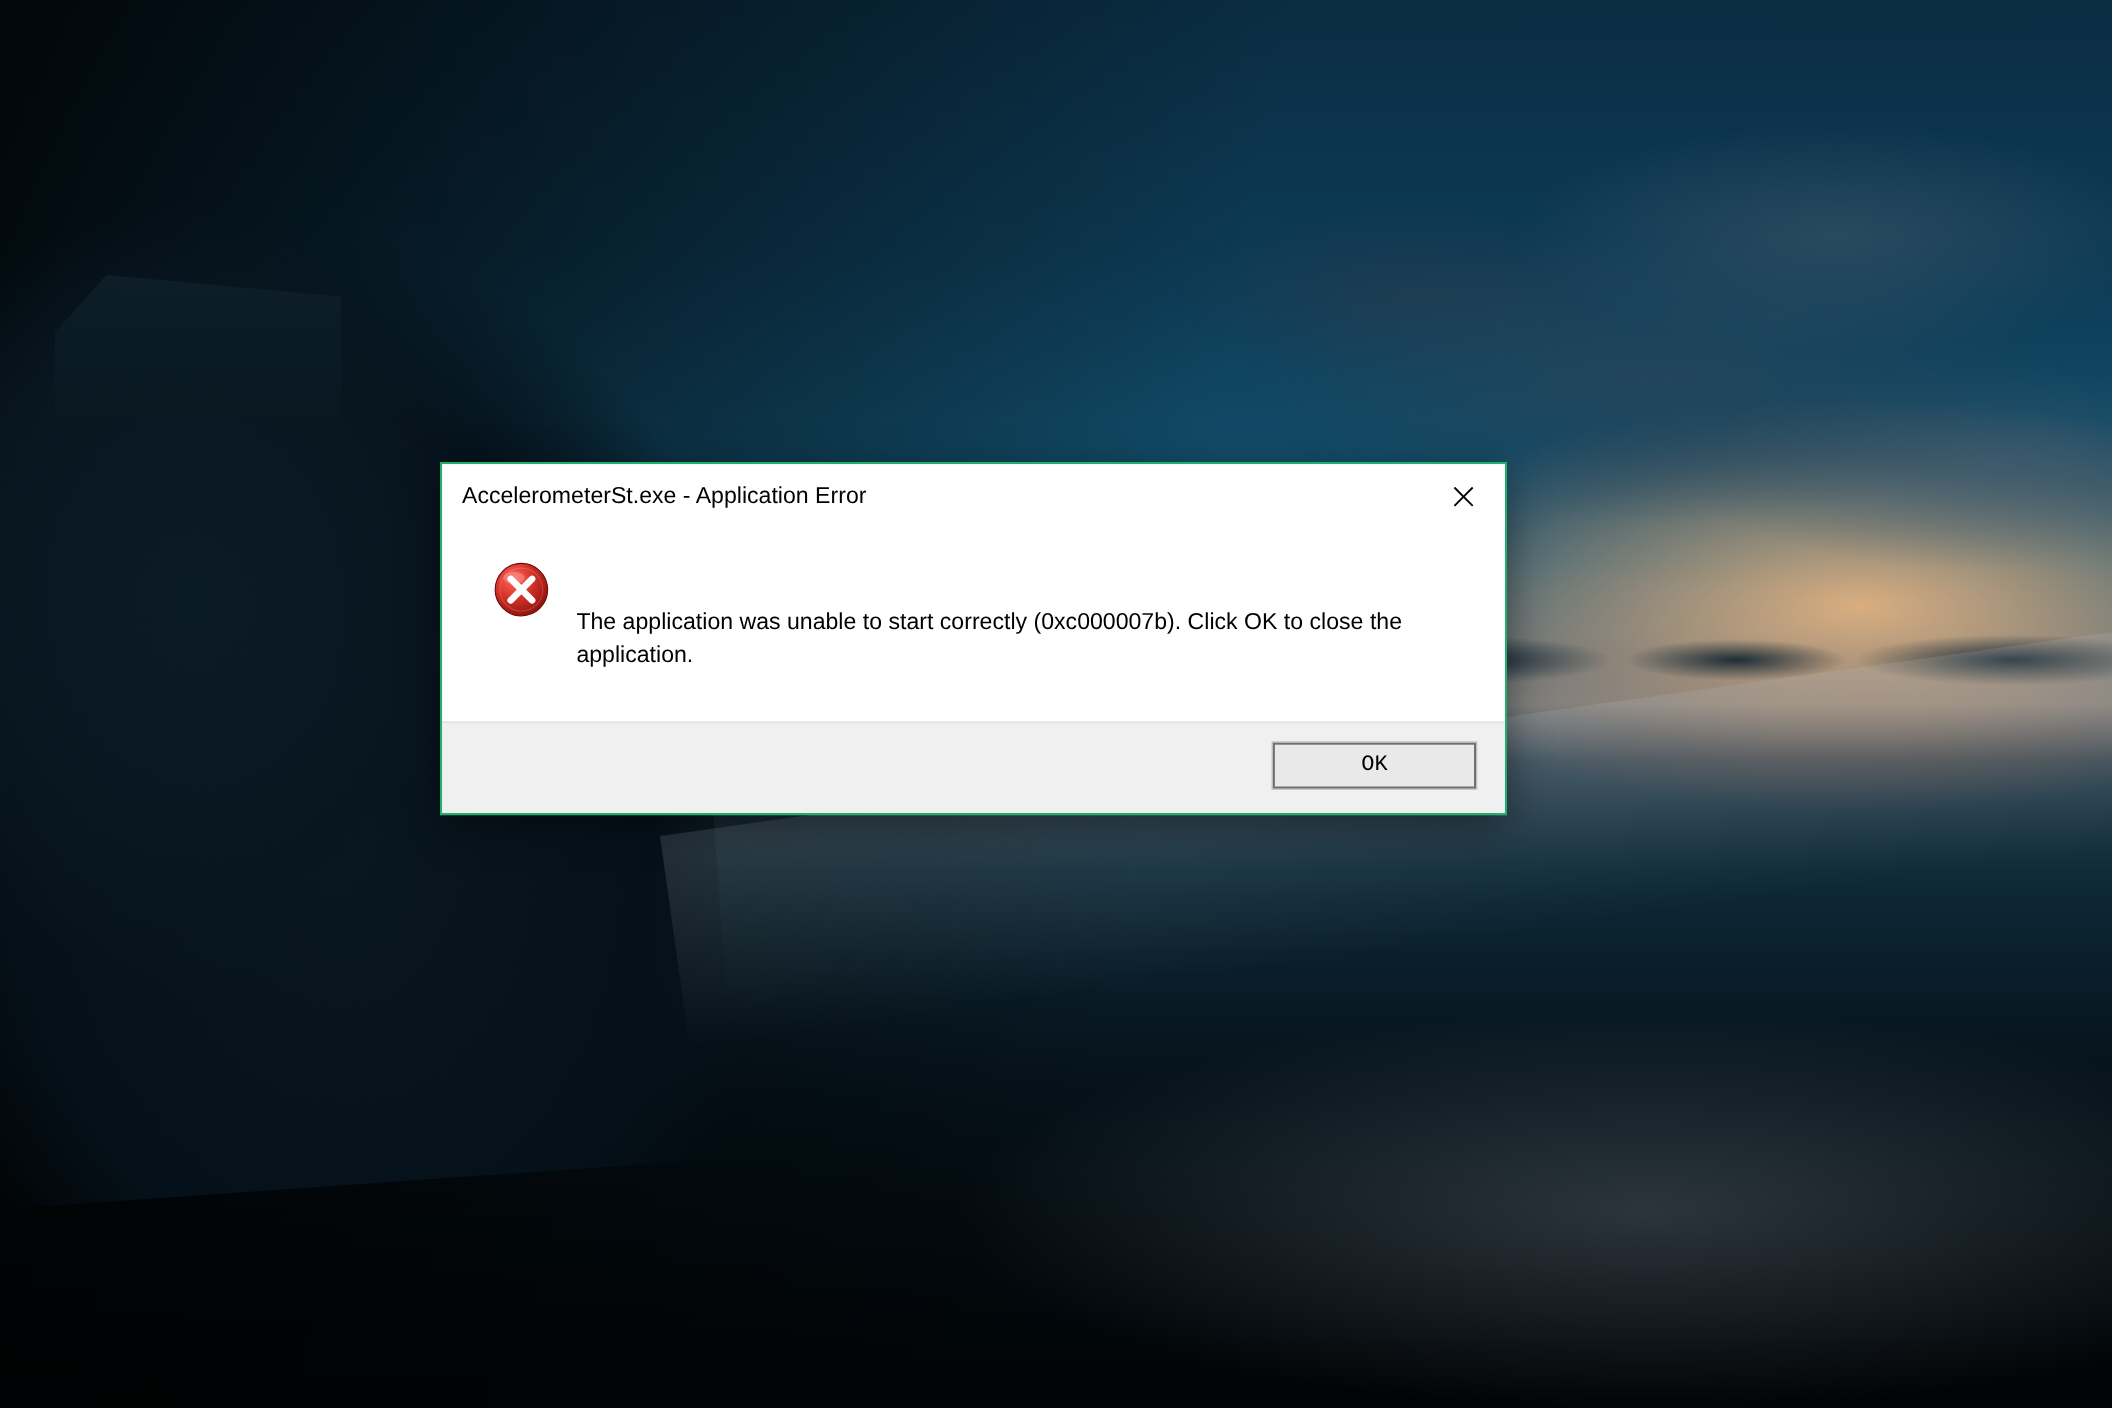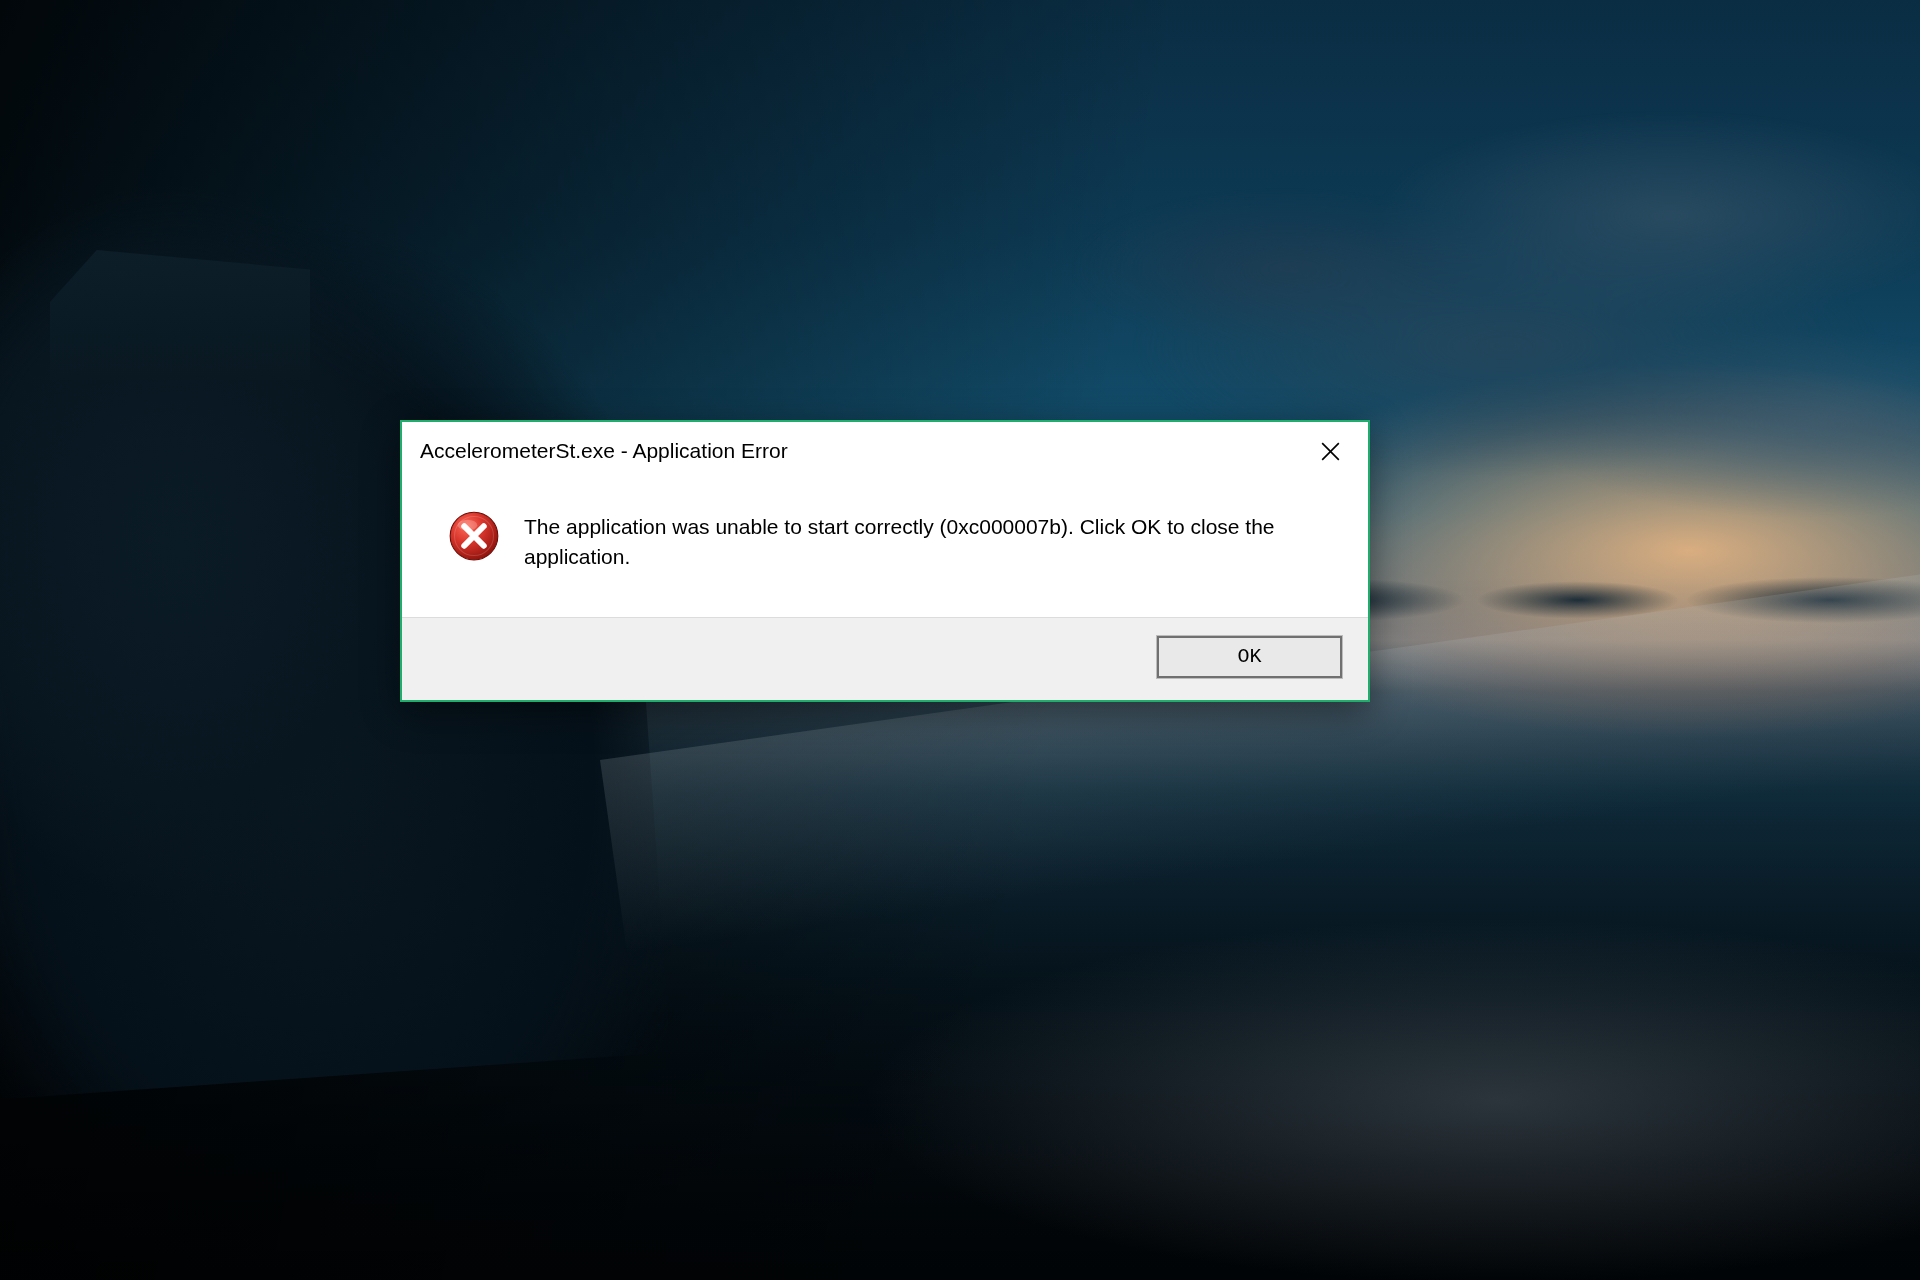--- a/index.html
+++ b/index.html
@@ -149,20 +149,21 @@
       padding: 30px 40px 44px 46px;
       background: #ffffff;
       gap: 24px;
     }
     .err-icon svg { width: 52px; height: 52px; display:block; }
     .msg {
       font-size: 21px;
       line-height: 1.45;
       max-width: 760px;
       padding-top: 2px;
+      margin-top: 39px;
     }
 
     .footer {
       background: #f0f0f0;
       border-top: 1px solid #dcdcdc;
       padding: 18px 26px 22px;
       display: flex;
       justify-content: flex-end;
     }
     .ok-btn {

